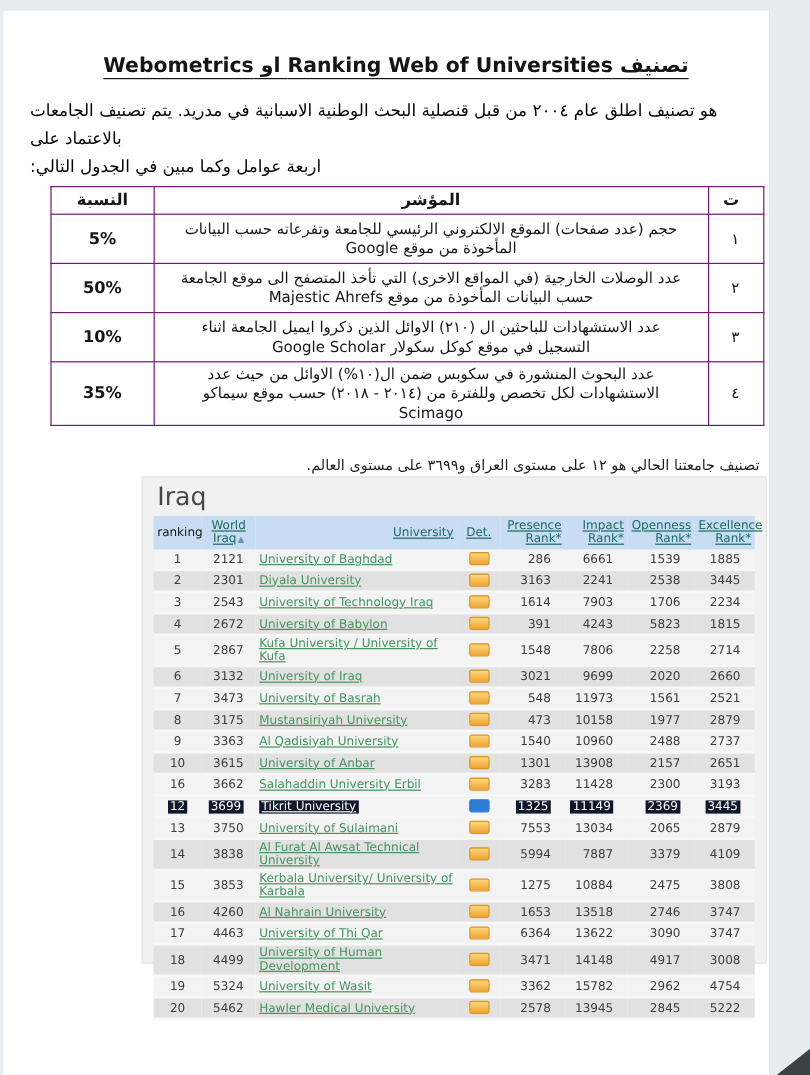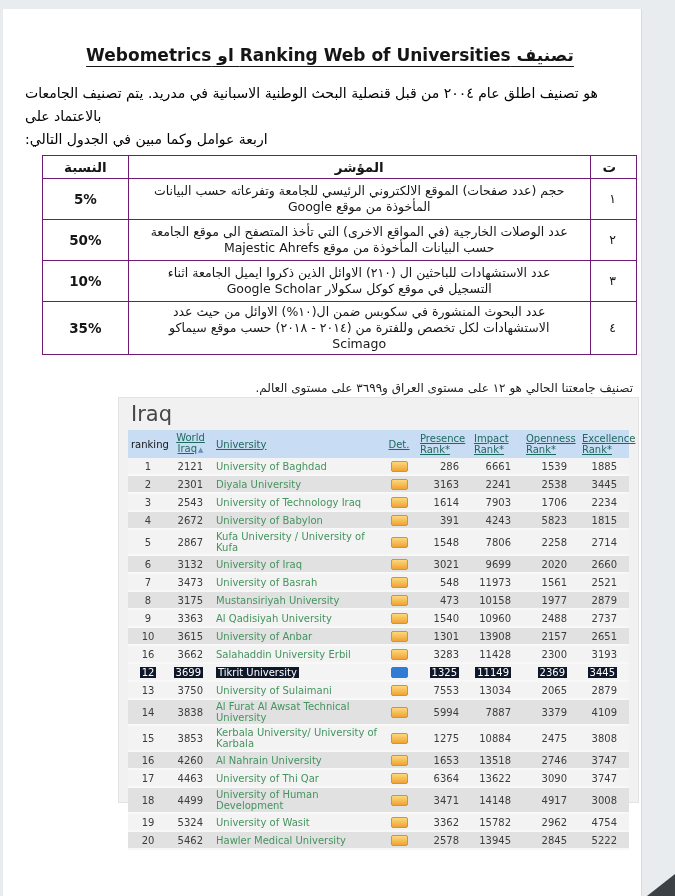--- a/index.html
+++ b/index.html
@@ -53,38 +53,38 @@
   }
   .panel-title{
     margin:4px 0 4px 12px;font-size:21px;color:#474747;font-weight:400;
   }
   .wm-table{
     margin:0 auto;width:501px;border-collapse:collapse;table-layout:fixed;
     font-size:10px;color:#3c3c3c;
   }
   .wm-table thead th{
     background:#c8dcf4;font-weight:400;vertical-align:middle;
-    padding:2px 3px;height:24px;line-height:11px;text-align:left;
+    padding:2px 3px;height:24px;line-height:11px;text-align:right;
   }
   .wm-table thead th.center{text-align:center;}
   .hlink{color:#1d6a5e;text-decoration:underline;cursor:pointer;}
   .hplain{color:#141414;font-weight:400;}
   .sort{font-size:7px;color:#6f8fae;margin-left:1px;}
   .wm-table tbody td{
     padding:1px 3px;height:14px;vertical-align:middle;
     border-bottom:2px solid #f8f8f8;
   }
   .wm-table tbody tr:nth-child(odd){background:#f3f3f3;}
   .wm-table tbody tr:nth-child(even){background:#e1e1e1;}
   .c-ranking{text-align:center;}
   .c-world{text-align:right;padding-right:10px !important;}
   .c-univ{text-align:left;}
   .c-det{text-align:center;}
   .c-num{text-align:right;padding-right:12px !important;}
-  .u-link{color:#44945f;cursor:pointer;margin-top:28px;}
+  .u-link{color:#44945f;text-decoration:underline;cursor:pointer;margin-top:28px;}
   .det-icon{
     display:inline-block;width:15px;height:9px;border-radius:2px;
     background:linear-gradient(#fcd97a,#f0a237);
     border:1px solid #d99426;vertical-align:middle;
   }
   .sel-row{background:#f4f4f4 !important;}
   .sel-row .cellv{background:#0f172a;color:#ffffff;padding:0 2px;}
   .sel-row .u-link{color:#ffffff;}
   .sel-row .det-icon{background:#2e7cd6;border-color:#2e7cd6;}
   

